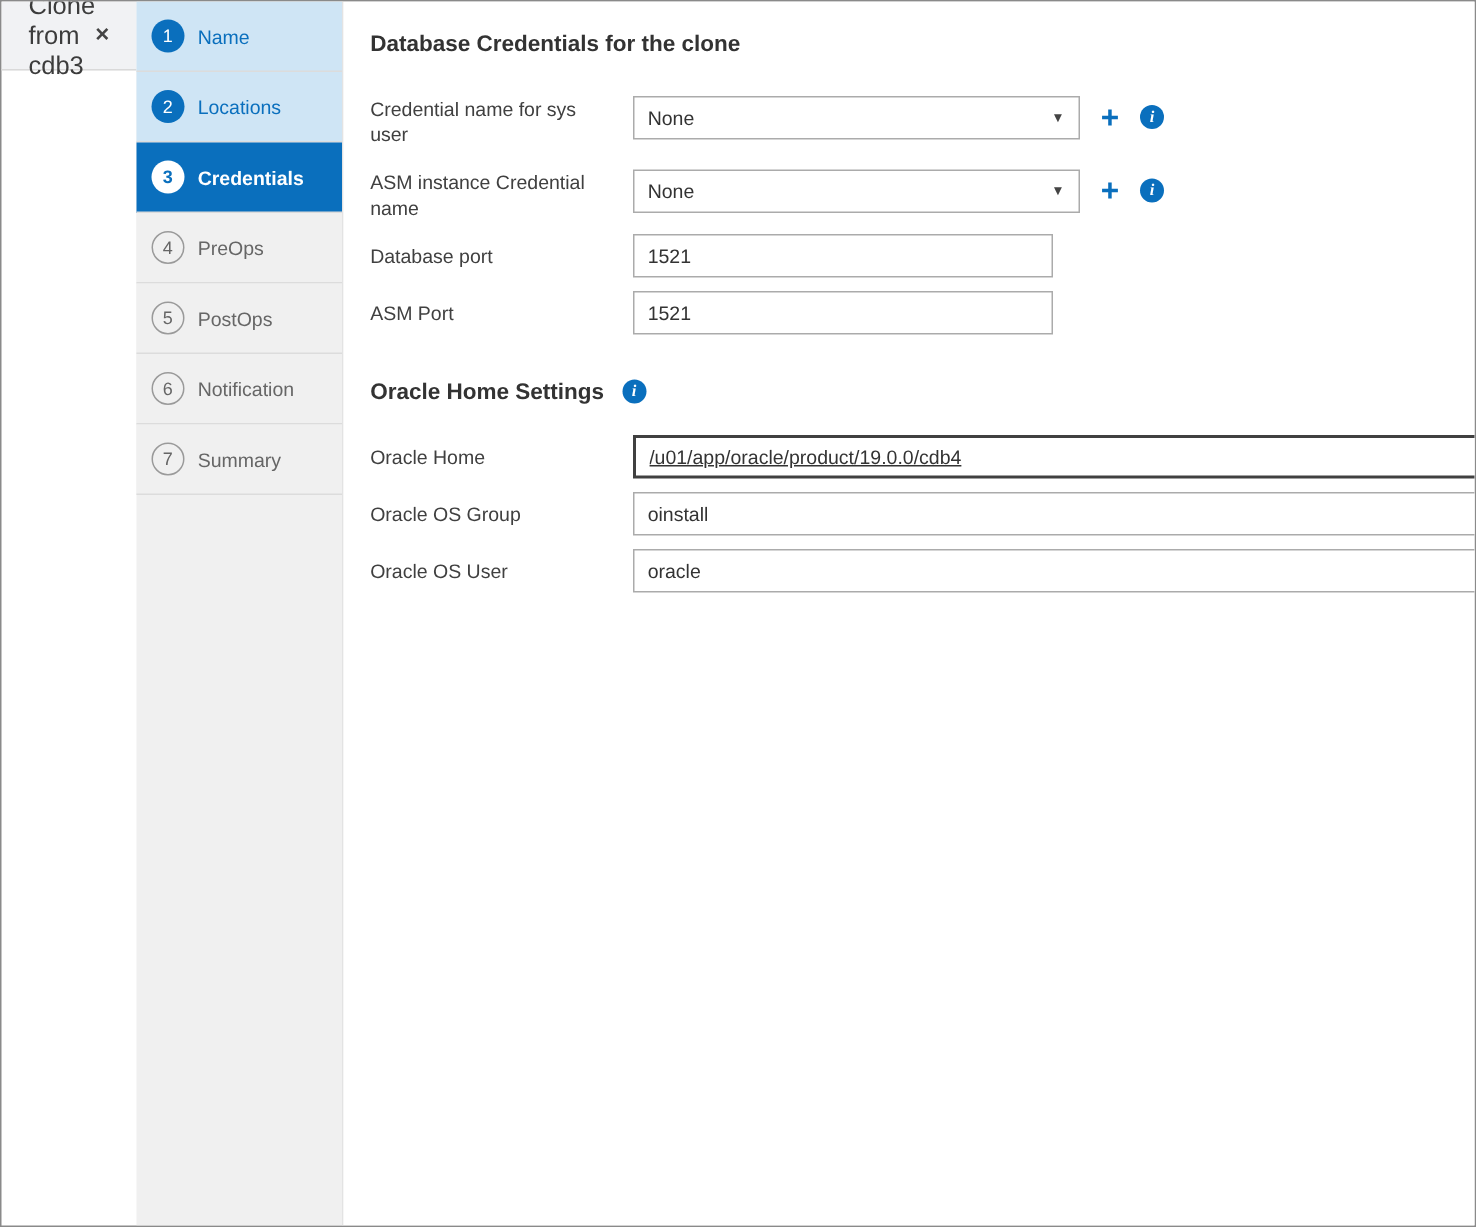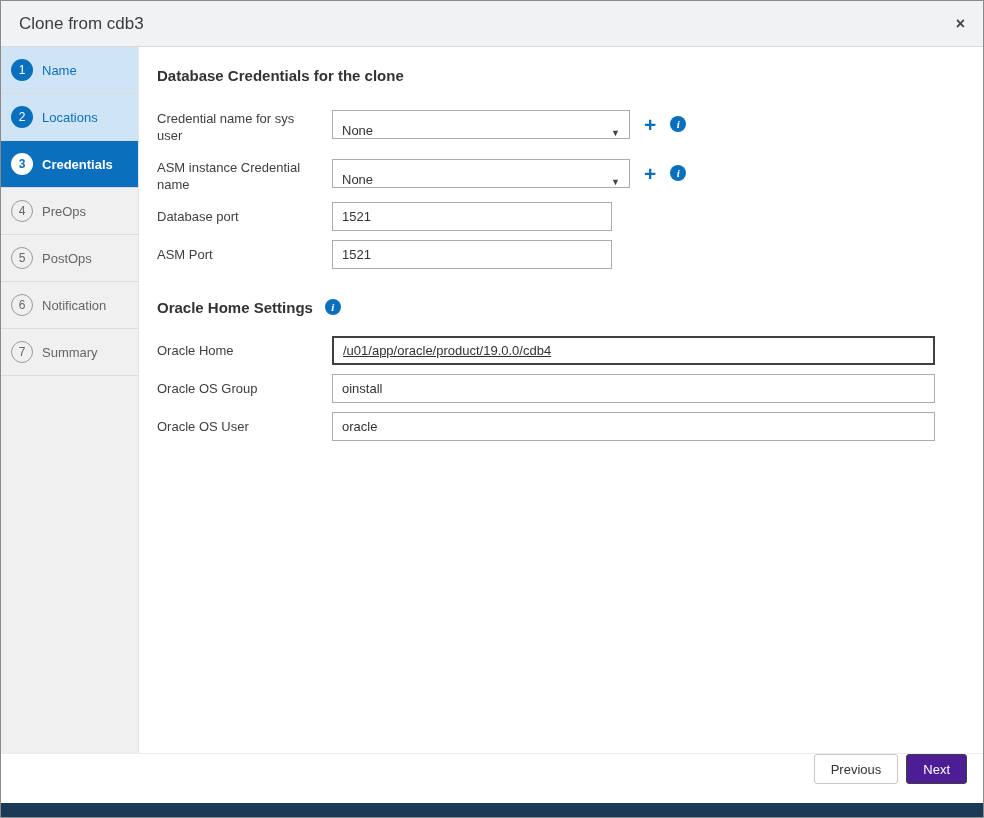--- a/index.html
+++ b/index.html
@@ -4,21 +4,21 @@
 <style>
   * { margin:0; padding:0; box-sizing:border-box; }
   body {
     width:984px; height:818px;
     font-family:"Liberation Sans", sans-serif;
     background:#ffffff;
   }
   .window {
     width:984px; height:818px;
     border:1px solid #8a8a8a;
-    display:flex; flex-direction:column;
+    display:flex; flex-direction:row;
     background:#fff; overflow:hidden;
   }
   
   .titlebar {
     height:46px; flex:0 0 46px;
     background:#f1f2f4;
     border-bottom:1px solid #d9d9d9;
     display:flex; align-items:center;
     padding:0 18px;
   }
@@ -63,21 +63,21 @@
   .row { display:flex; margin-bottom:9px; }
   .row .lbl {
     flex:0 0 175px; width:175px;
     font-size:13px; color:#404040;
     line-height:17px; padding-top:6px; padding-right:18px;
   }
   .control { display:flex; align-items:center; gap:14px; }
   .select {
     width:298px; height:29px;
     border:1px solid #ababab; background:#fff;
-    display:flex; align-items:flex-end; justify-content:space-between;
+    display:flex; align-items:center; justify-content:space-between;
     padding:0 9px; font-size:13px; color:#333; cursor:pointer;
   }
   .caret { font-size:9px; color:#444; }
   input.txt {
     width:280px; height:29px;
     border:1px solid #ababab;
     padding:0 9px; font-size:13px; color:#333;
     font-family:"Liberation Sans", sans-serif;
     outline:none; background:#fff;
   }

